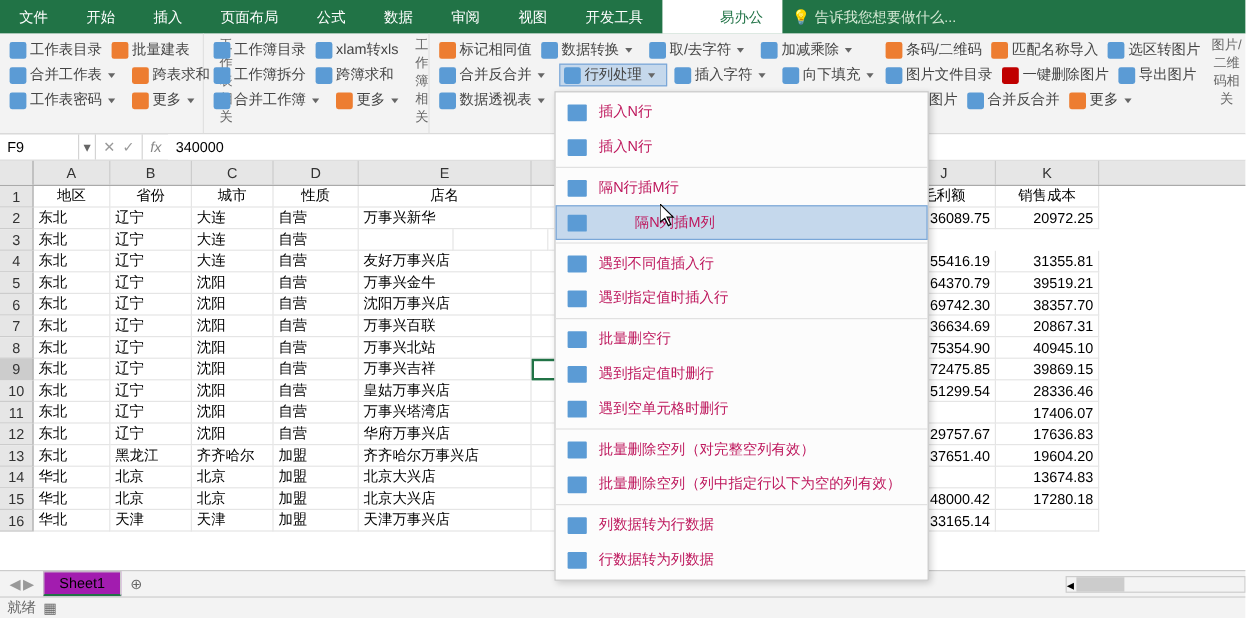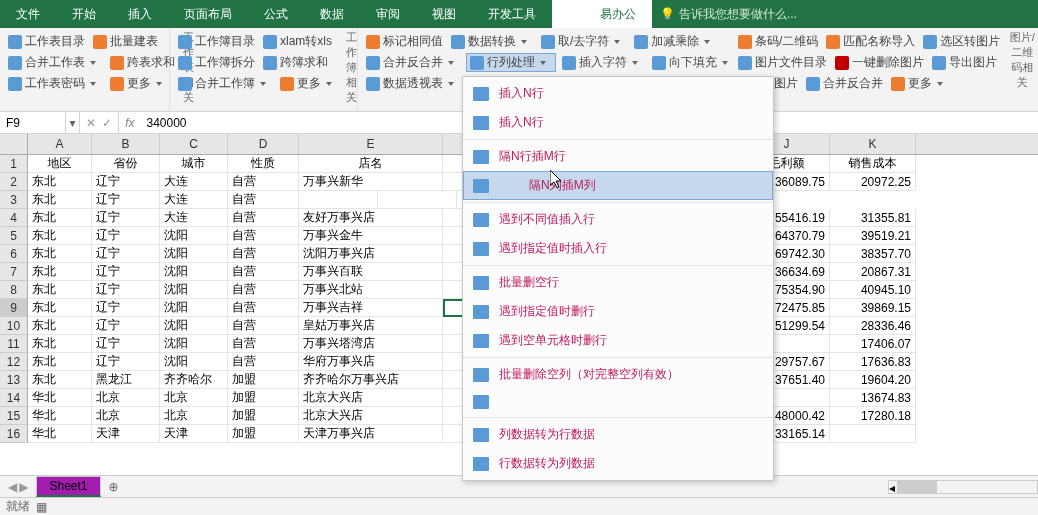--- a/index.html
+++ b/index.html
@@ -555,20 +555,21 @@
       <span class="mic"></span>
       <span>遇到空单元格时删行</span>
     </div>
     <div class="submenu-sep"></div>
     <div class="submenu-item">
       <span class="mic"></span>
       <span>批量删除空列（对完整空列有效）</span>
     </div>
     <div class="submenu-item">
       <span class="mic"></span>
+      <span>批量删除空列（列中指定行以下为空的列有效）</span>
     </div>
     <div class="submenu-sep"></div>
     <div class="submenu-item">
       <span class="mic"></span>
       <span>列数据转为行数据</span>
     </div>
     <div class="submenu-item">
       <span class="mic"></span>
       <span>行数据转为列数据</span>
     </div>

